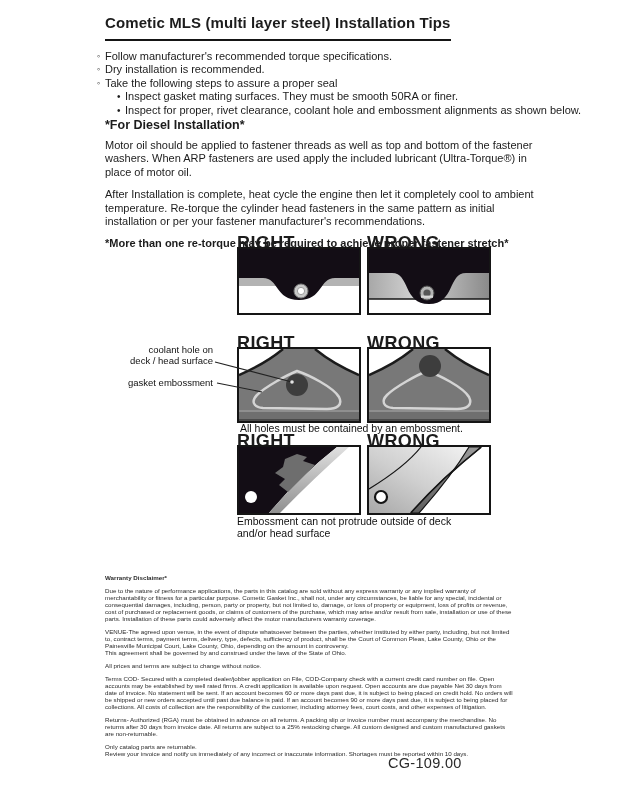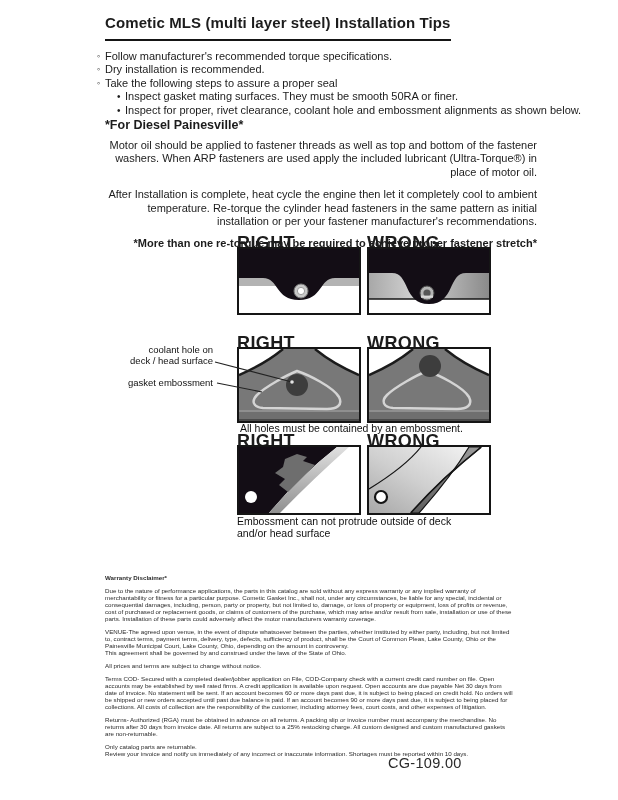--- a/index.html
+++ b/index.html
@@ -13,21 +13,21 @@
     display:inline-block;margin:0 0 9px 8px;font-size:15px;font-weight:bold;
     border-bottom:2px solid #151515;padding-bottom:8px;letter-spacing:.1px;
   }
   .bullet-row{display:flex;font-size:11px;line-height:13.4px;}
   .bullet-row .marker{width:8px;flex:0 0 8px;font-size:9px;line-height:13.4px;}
   .bullet-row.sub{margin-left:20px;}
   .bullet-row.sub .marker{font-size:10px;}
   
   .diesel{position:absolute;left:105px;top:118px;width:432px;}
   .diesel h2{margin:0 0 7px 0;font-size:12.5px;font-weight:bold;}
-  .diesel p{margin:0 0 9px 0;font-size:11px;line-height:13.4px;text-align:right;}
+  .diesel p{margin:0 0 9px 0;font-size:11px;line-height:13.4px;}
   .diesel p.note{margin-top:4px;font-weight:bold;}
   
   .diagrams{position:absolute;left:0;top:230px;width:618px;height:316px;}
   .dg-label{position:absolute;width:120px;text-align:left;font-size:18px;font-weight:bold;letter-spacing:.4px;}
   .dg-img{position:absolute;width:120px;border:2px solid #151515;background:#fff;line-height:0;}
   .dg-img svg{display:block;}
   .dg-caption{position:absolute;font-size:10.5px;line-height:12px;color:#111;}
   .callout{position:absolute;text-align:right;font-size:9.5px;line-height:10.8px;color:#111;}
   .leader-overlay{position:absolute;left:0;top:0;pointer-events:none;}
   
@@ -60,21 +60,21 @@
       <span class="marker">•</span>
       <span>Inspect gasket mating surfaces.  They must be smooth 50RA or finer.</span>
     </div>
     <div class="bullet-row sub">
       <span class="marker">•</span>
       <span>Inspect for proper, rivet clearance, coolant hole and embossment alignments as shown below.</span>
     </div>
   </div>
 
   <div class="diesel">
-    <h2>*For Diesel Painesville*</h2>
+    <h2>*For Diesel Installation*</h2>
     <p>Motor oil should be applied to fastener threads as well as top and bottom of the fastener washers. When ARP fasteners are used apply the included lubricant (Ultra-Torque®) in place of motor oil.</p>
     <p>After Installation is complete, heat cycle the engine then let it completely cool to ambient temperature. Re-torque the cylinder head fasteners in the same pattern as initial installation or per your fastener manufacturer's recommendations.</p>
     <p class="note">*More than one re-torque may be required to achieve proper fastener stretch*</p>
   </div>
 
   <div class="diagrams">
 
     <div class="dg-label" style="left:237px;top:3px;">RIGHT</div>
     <div class="dg-label" style="left:367px;top:3px;">WRONG</div>
 

